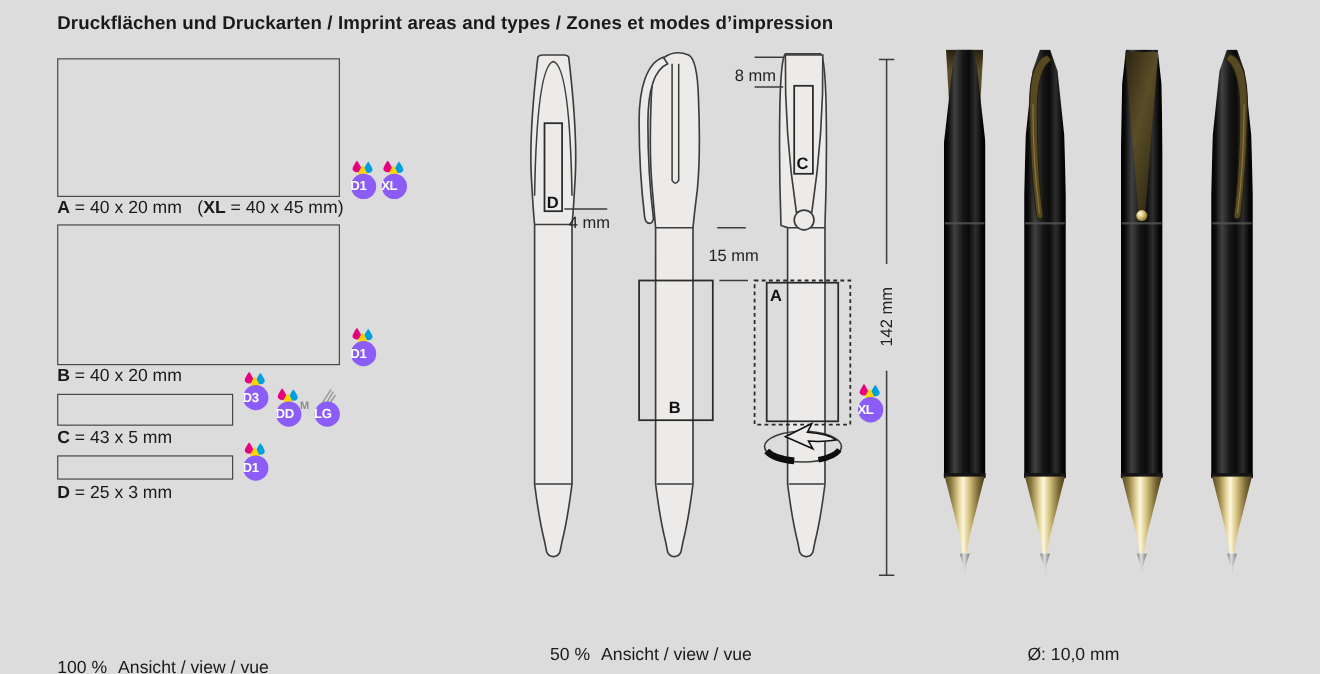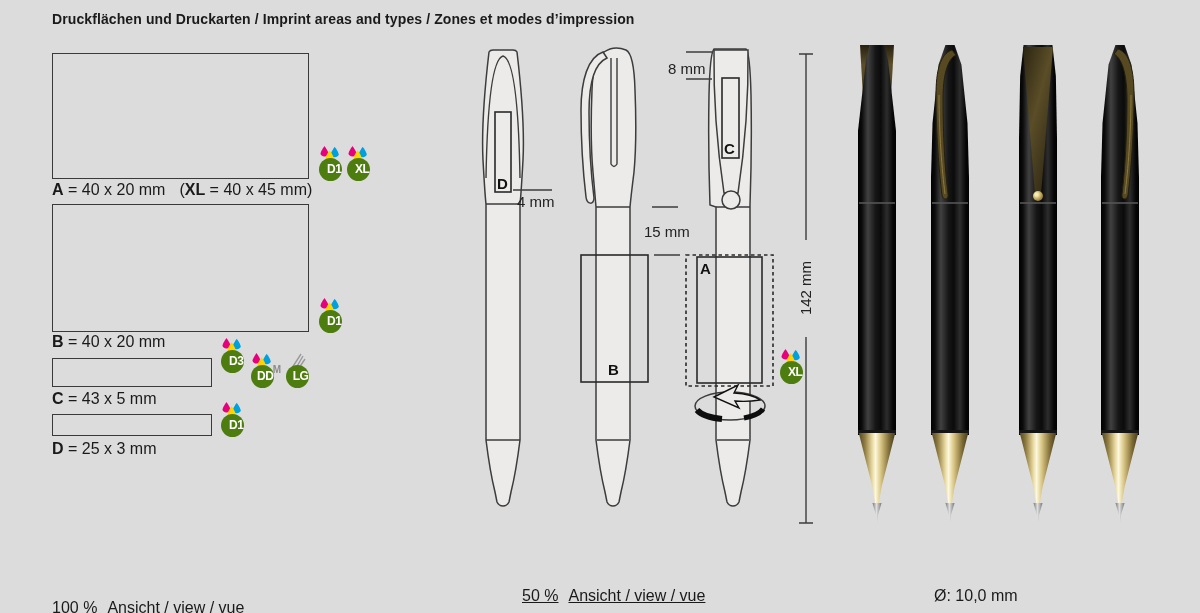--- a/index.html
+++ b/index.html
@@ -1,33 +1,33 @@
 <!DOCTYPE html>
 <html><head>
 <meta charset="utf-8">
 <style>
   * { margin:0; padding:0; box-sizing:border-box; }
   html,body { width:1200px; height:613px; }
   body { background:#dcdcdc; font-family:"Liberation Sans", sans-serif; color:#1a1a1a; overflow:hidden; }
   #stage { position:relative; width:1200px; height:613px; background:#dcdcdc; }
 
-  .title { position:absolute; left:52px; top:11px; font-size:14px; font-weight:bold; letter-spacing:.1px; }
+  .title { position:absolute; left:52px; top:11px; font-size:17px; font-weight:bold; letter-spacing:.1px; }
 
   
   .zrect { position:absolute; border:1.5px solid #3a3a3a; }
   .arealabel { position:absolute; font-size:16px; white-space:nowrap; }
   .arealabel .bl { font-weight:bold; }
   .arealabel .xlpart { margin-left:14px; }
 
   
   .picon { position:absolute; width:26px; text-align:center; }
   .picon svg { display:block; margin:0 auto; }
   .pbadge { position:relative; width:23px; height:23px; margin:-3px auto 0; border-radius:50%;
-            background:#4d7c0f; color:#fff; font-weight:bold; font-size:12px; line-height:23px;
-            text-align:right; letter-spacing:-.4px; }
+            background:#8b5cf6; color:#fff; font-weight:bold; font-size:12px; line-height:23px;
+            text-align:left; letter-spacing:-.4px; }
   .psup { position:absolute; right:-6px; top:11px; font-size:10px; font-weight:bold; color:#8c8c8c; }
 
   
   #midsvg { position:absolute; left:470px; top:40px; }
   .pen  { fill:#ecebe9; stroke:#3c3c3c; stroke-width:1.5; }
   .ln   { fill:none; stroke:#3c3c3c; stroke-width:1.4; }
   .zr   { fill:none; stroke:#2a2a2a; stroke-width:1.6; }
   .zrd  { fill:none; stroke:#2a2a2a; stroke-width:1.6; stroke-dasharray:3.5 3; }
   .zl   { font-family:"Liberation Sans",sans-serif; font-size:15px; font-weight:bold; fill:#111; }
   .dim  { font-family:"Liberation Sans",sans-serif; font-size:15px; fill:#222; }
@@ -239,18 +239,18 @@
     </svg>
     <div class="bp-joint"></div>
     <div class="bp-bevel"></div>
     <div class="bp-tip"></div>
     <div class="bp-point"></div>
   </div>
 
   <div class="footer" style="left:52px;margin-top:12px;">
     <span>100 %</span><span class="gap"></span><span>Ansicht / view / vue</span>
   </div>
-  <div class="footer" style="left:522px;text-decoration:underline;">
+  <div class="footer" style="left:500px;">
     <span>50 %</span><span class="gap"></span><span>Ansicht / view / vue</span>
   </div>
   <div class="footer" style="left:934px;">Ø: 10,0 mm</div>
 
 </div>
 
 </body></html>

